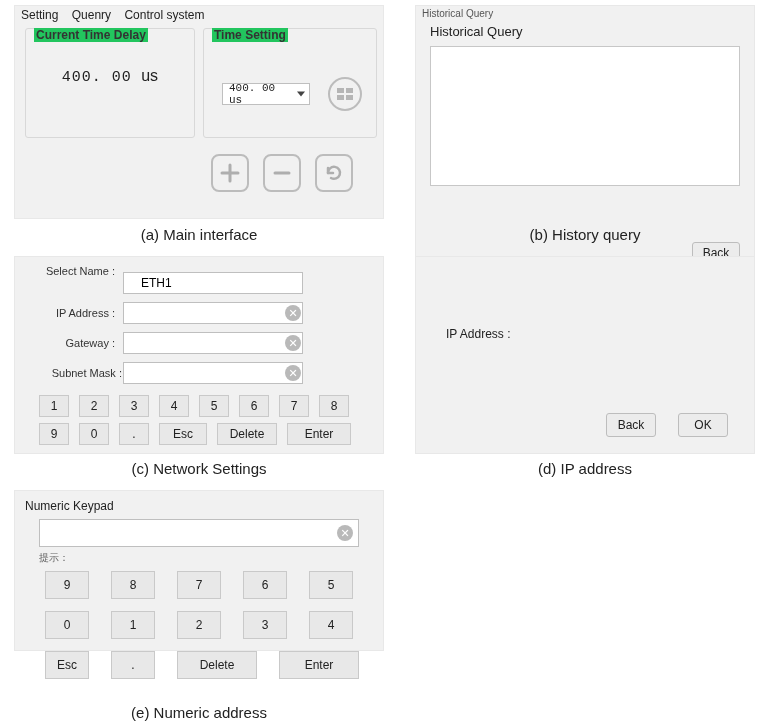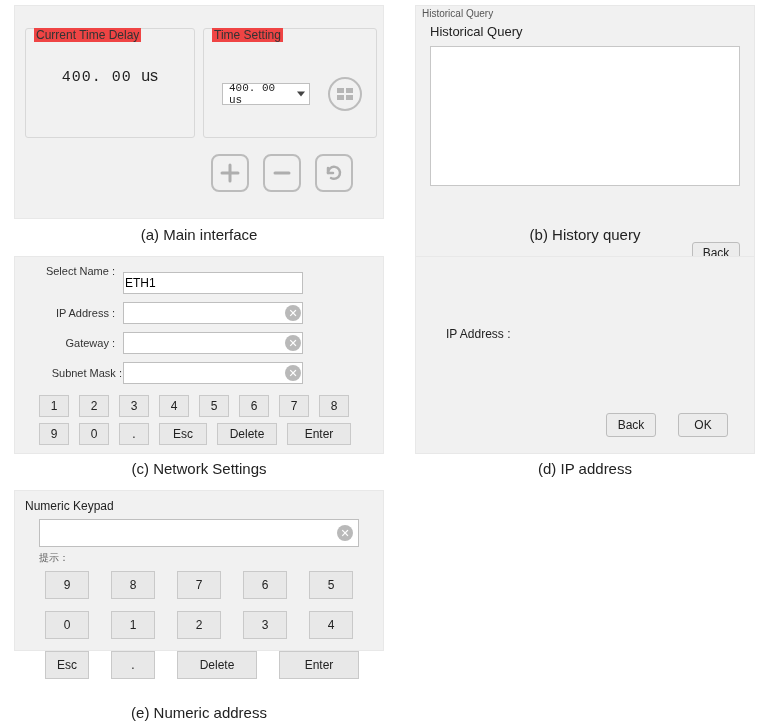--- a/index.html
+++ b/index.html
@@ -23,34 +23,34 @@
   }
   .group {
     border:1px solid #d8d8d8;
     border-radius:3px;
     position:absolute;
     background:#f1f1f1;
   }
   .group-title {
     position:absolute; top:-1px; left:8px;
     font-size:12px; color:#333;
-    background:#ef4444; padding:0 2px;
+    background:#22c55e; padding:0 2px;font-weight:bold;
   }
   .menubar {
     position:absolute; top:2px; left:6px;
     font-size:12px; color:#222;
   }
   .menubar span { margin-right:10px; cursor:default; }
   .big-num {
     font-family: "Courier New", monospace;
     font-size:15px; letter-spacing:1px;
   }
   input[type="text"].field {
     height:22px; border:1px solid #bfbfbf; background:#fff;
-    font-size:12px; padding:0 1px;
+    font-size:12px; padding:0 17px;
   }
   .clear-btn {
     position:absolute; width:16px; height:16px;
     border-radius:50%; background:#b9b9b9; color:#fff;
     font-size:11px; line-height:16px; text-align:center;
     cursor:pointer;
   }
   .kbtn {
     background:#e8e8e8; border:1px solid #c9c9c9;
     text-align:center; font-size:12px;
@@ -85,20 +85,25 @@
   .status-dot {
     width:20px; height:20px; border-radius:50%; background:#2ad32a;
     box-shadow:0 0 4px #2ad32a inset, 0 0 3px #2ad32a;
     position:absolute;
   }
 </style>
 </head>
 <body>
 
 <div class="sub" style="left:14px; top:5px; width:370px; height:214px;">
+  <div class="menubar">
+    <span>Setting</span>
+    <span>Quenry</span>
+    <span>Control system</span>
+  </div>
 
   <div class="group" style="left:10px; top:22px; width:170px; height:110px;">
     <div class="group-title">Current Time Delay</div>
     <div style="position:absolute; left:0; right:0; top:38px; text-align:center;">
       <span class="big-num">400. 00</span>
       <span style="font-size:16px; margin-left:6px;">us</span>
     </div>
   </div>
 
   <div class="group" style="left:188px; top:22px; width:174px; height:110px;">

